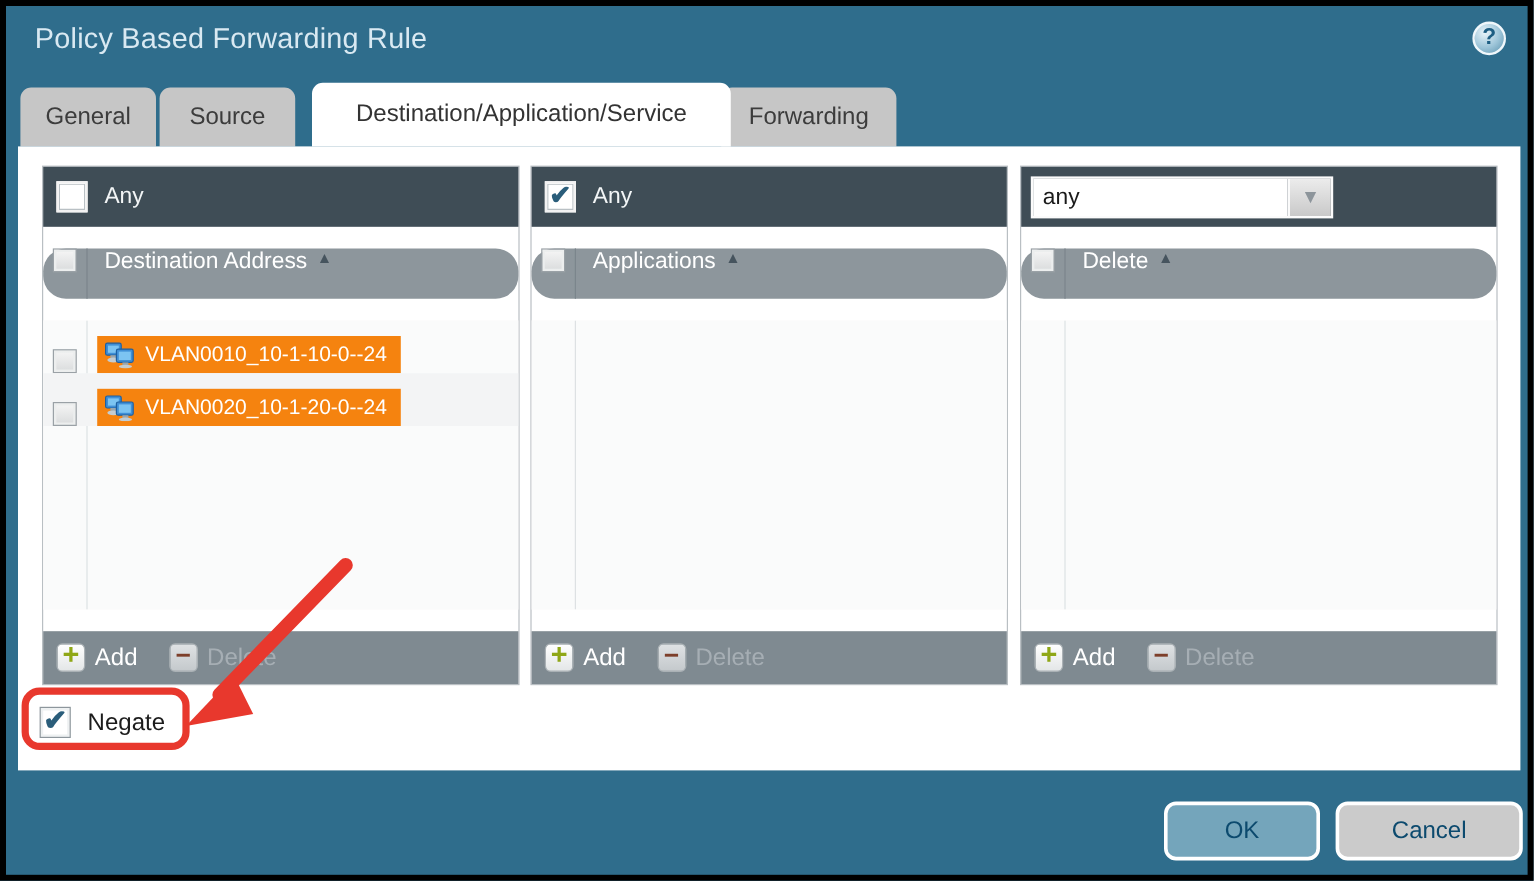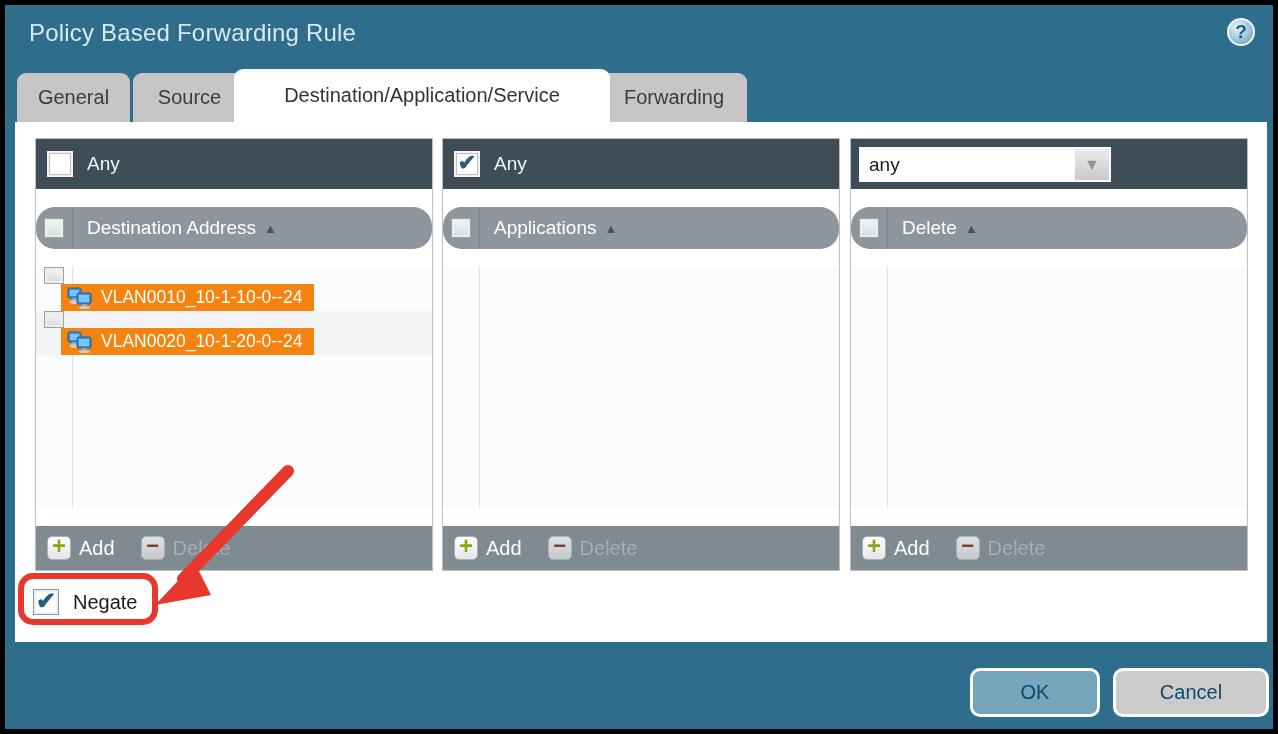--- a/index.html
+++ b/index.html
@@ -17,21 +17,21 @@
           border:2px solid #f0f7fb; color:#1d5e83; font-weight:bold; font-size:19px;
           display:flex; align-items:center; justify-content:center; cursor:pointer; }
 
   
   .tab { position:absolute; top:68px; height:49px; background:#c6c6c6; color:#3c3c3c;
          border-radius:9px 9px 0 0; font-size:20px; display:flex; align-items:center;
          justify-content:center; cursor:pointer; }
   .tab.active { top:64px; height:53px; background:#fff; color:#333; z-index:3; }
   .tab-general    { left:12px;  width:113px; }
   .tab-source     { left:128px; width:113px; }
-  .tab-dest       { left:229px; width:376px; }
+  .tab-dest       { left:255px; width:349px; }
   .tab-forwarding { left:596px; width:146px; }
 
   
   .panel { position:absolute; left:10px; top:117px; width:1252px; height:520px;
            background:#fff; z-index:2; }
 
   .col { position:absolute; top:16px; width:398px; height:433px; display:flex;
          flex-direction:column; border:1px solid #b9bfc3;gap:18px; }
   .col1 { left:20px; } .col2 { left:427px; } .col3 { left:835px; }
 
@@ -40,29 +40,29 @@
   .anybar .lbl { color:#f2f5f6; font-size:19px; margin-left:14px; }
 
   .cb { background:#fff; border:2px solid #f2f2f2; box-shadow:inset 0 0 0 1px #b9c0c4;
         display:flex; align-items:center; justify-content:center; cursor:pointer; }
   .cb-any { width:26px; height:26px; }
   .cb-small { width:20px; height:20px; background:linear-gradient(#f6f6f6,#d9dbdc);
               border:1px solid #9aa1a6; box-shadow:inset 0 0 0 2px #eceeee; }
   .checkglyph { color:#2a5d7a; font-size:22px; font-weight:bold; line-height:1;
                 transform:translateY(-1px); }
 
-  .subheader { height:42px; background:#8d969c; display:flex; align-items:center;
+  .subheader { height:42px; background:#8d969c; display:flex; 
                padding-left:8px; flex:0 0 auto;border-radius:19px; }
   .subheader .divider { width:1px; height:100%; background:#7b858c; margin-left:8px; }
   .subheader .lbl { color:#fff; font-size:19px; margin-left:14px; }
   .sort { color:#46545e; font-size:13px; margin-left:8px; }
 
   .list { flex:1 1 auto; background:#fafbfb; position:relative; overflow:hidden; }
   .gutterline { position:absolute; left:36px; top:0; bottom:0; width:1px; background:#dde1e3; }
-  .row { height:44px; display:flex; align-items:flex-start; padding-left:8px; position:relative;flex-direction:column; }
+  .row { height:44px; display:flex; align-items:flex-end; padding-left:8px; position:relative; }
   .row.alt { background:#f3f4f5; }
   .chip { margin-left:17px; height:31px; background:#f5830f; display:flex; align-items:center;
           padding:0 12px 0 6px; color:#fff; font-size:17.5px; gap:8px; cursor:pointer; }
 
   .net-icon { width:26px; height:22px; flex:0 0 auto; }
 
   .colfooter { height:44px; background:#7f8a91; display:flex; align-items:center;
                padding-left:11px; gap:26px; flex:0 0 auto; }
   .footbtn { display:flex; align-items:center; gap:8px; cursor:pointer; }
   .iconbox { width:24px; height:24px; border-radius:5px; background:linear-gradient(#ffffff,#e3e6e7);

